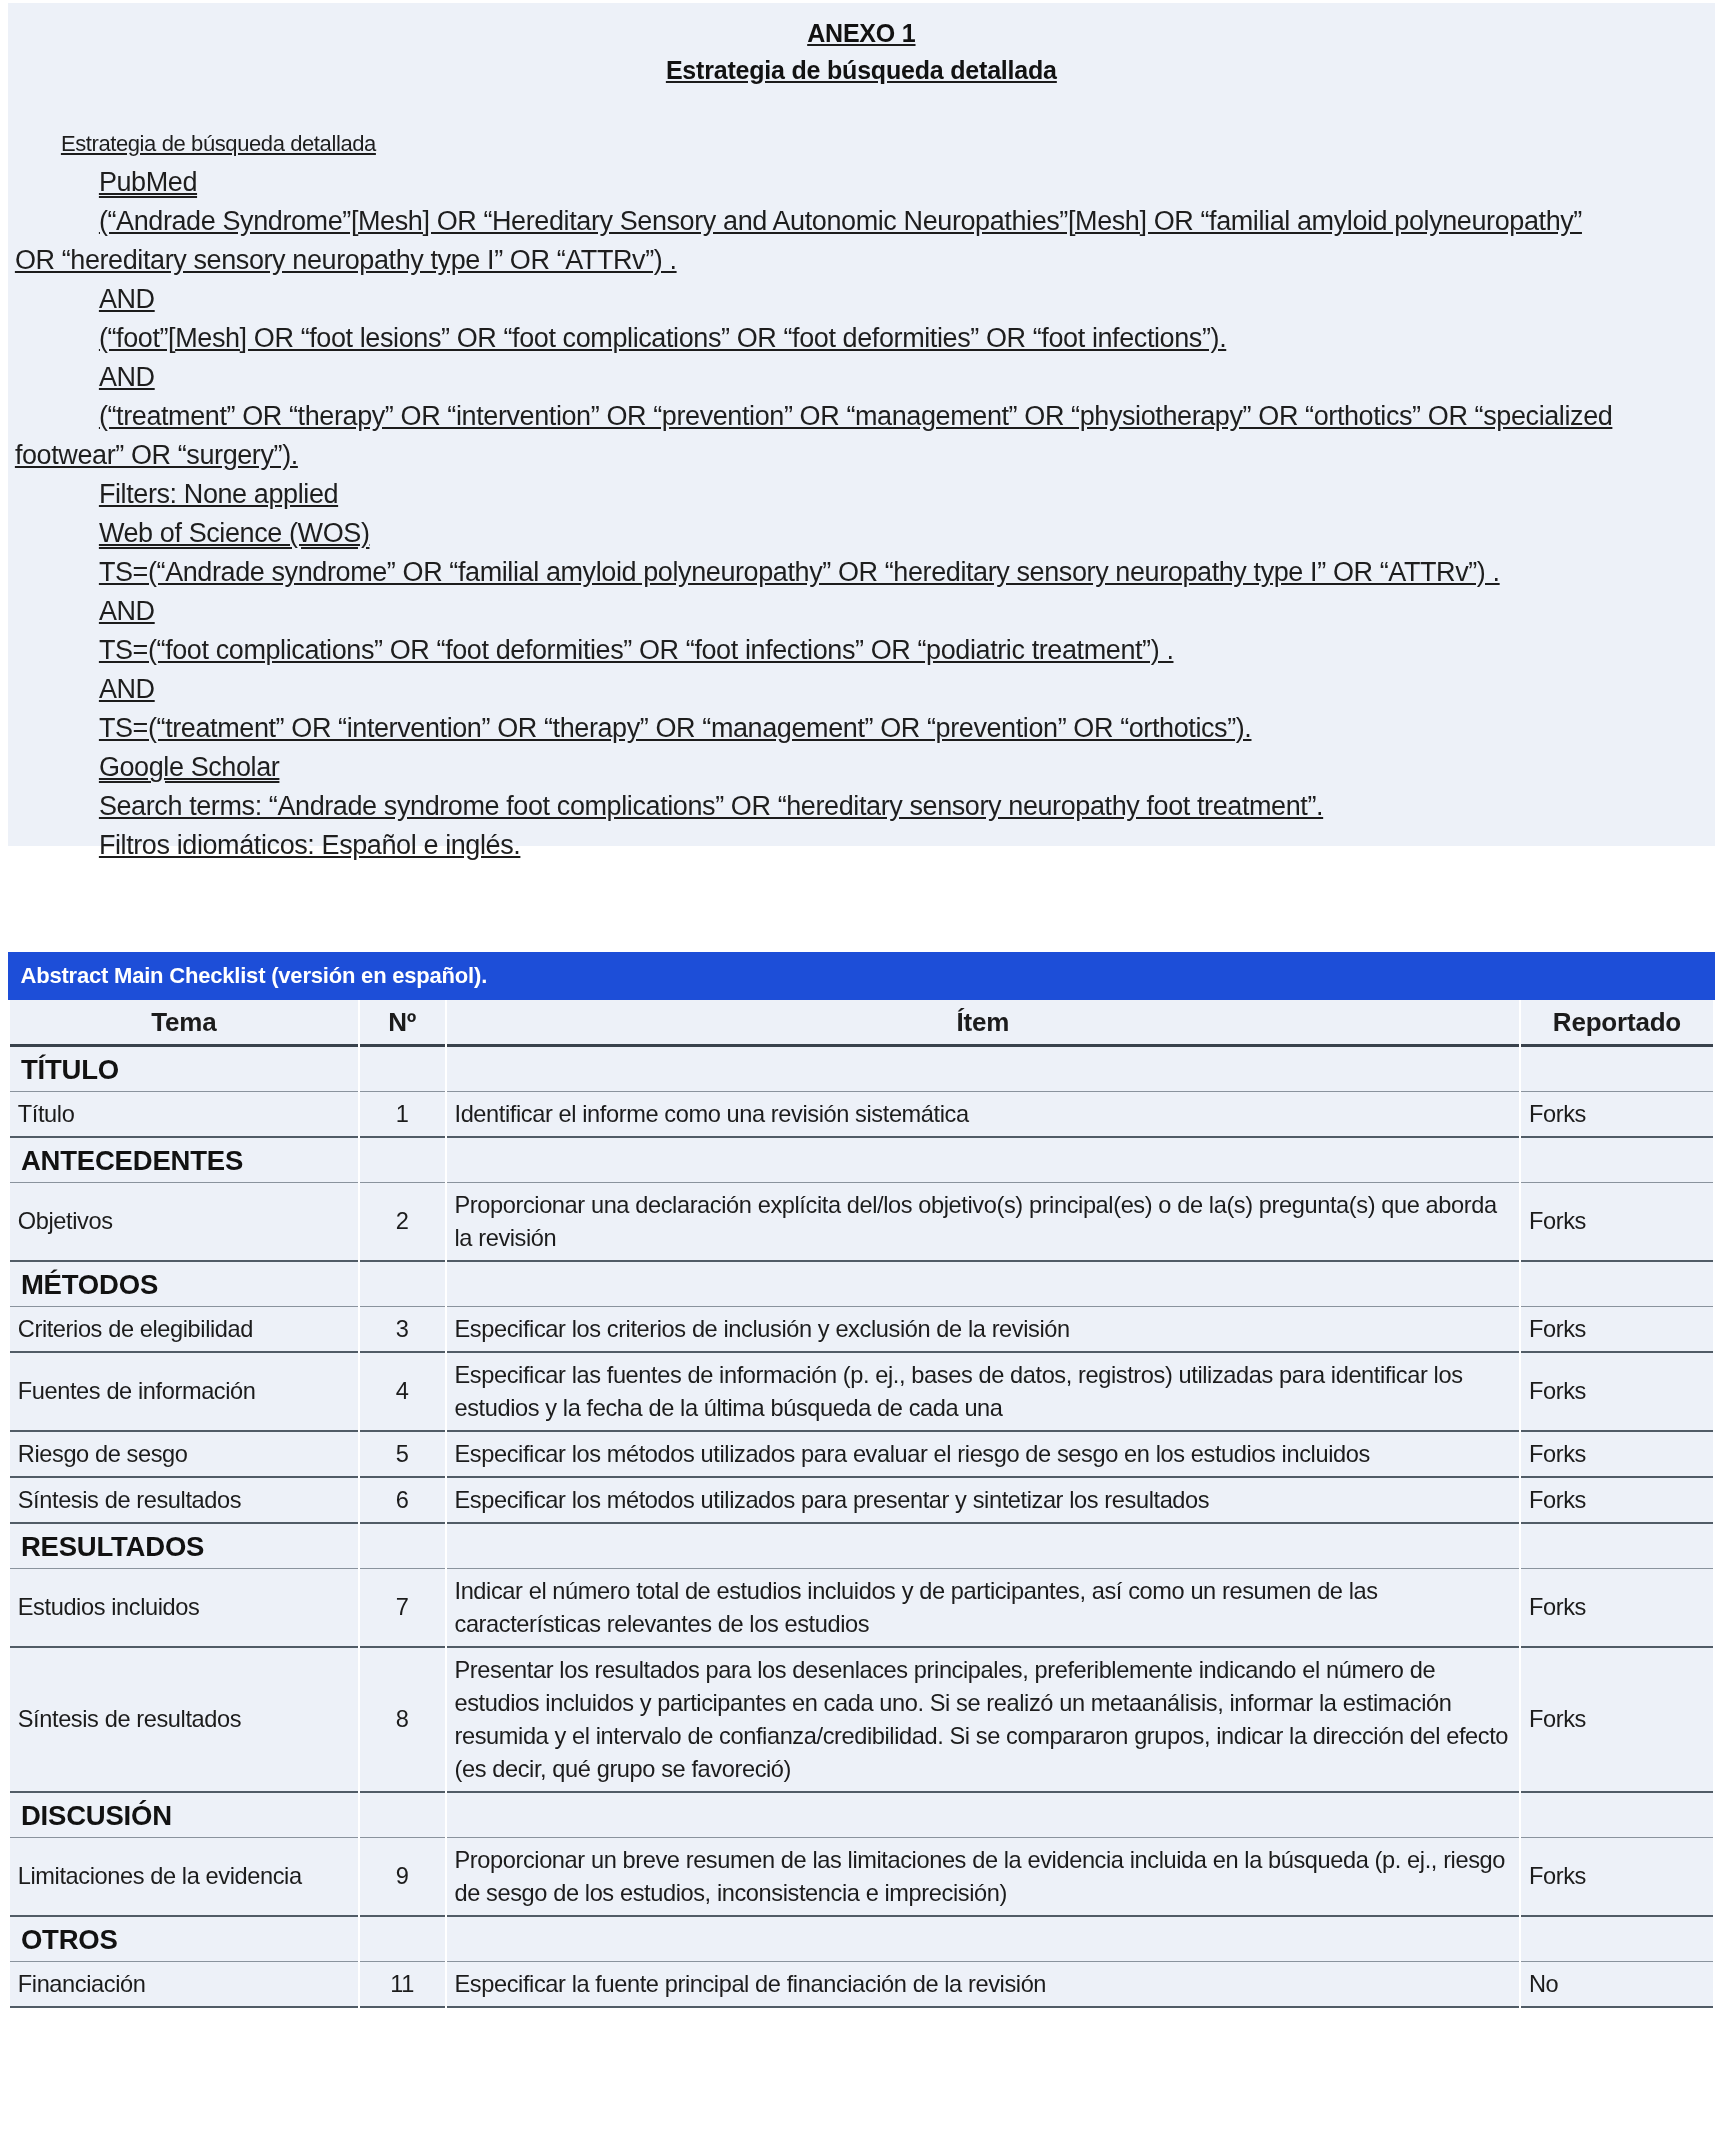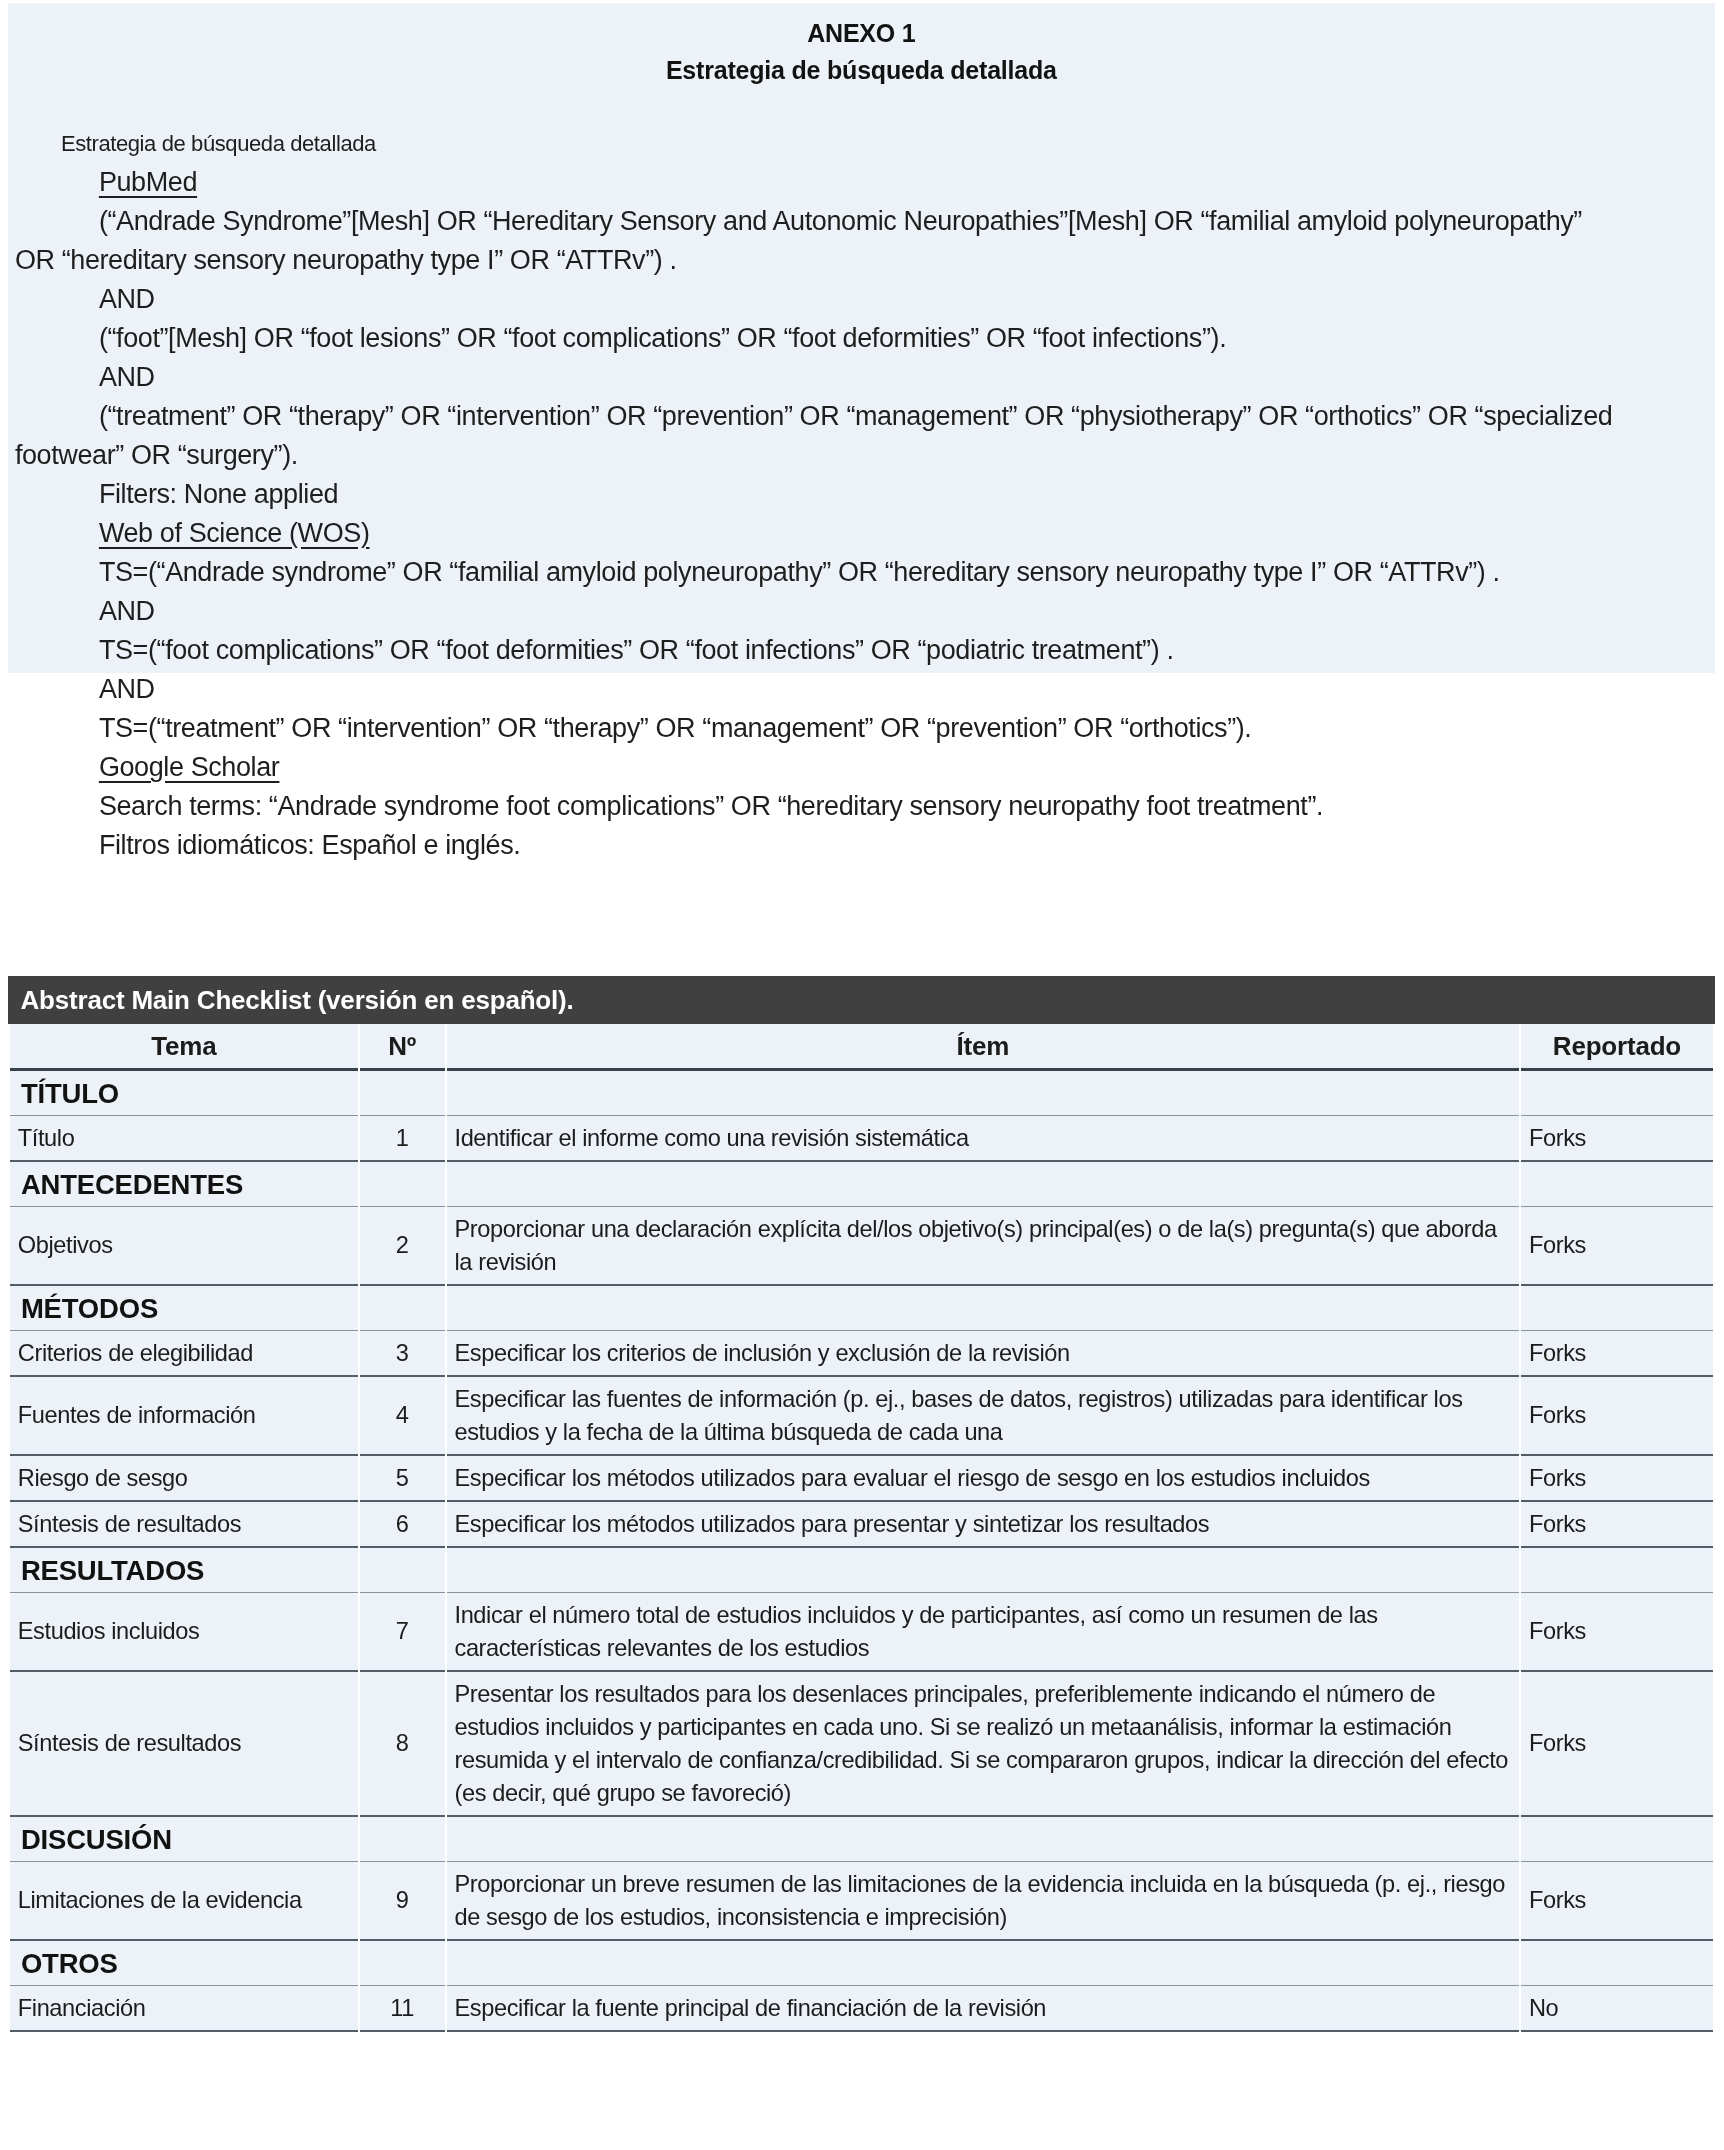--- a/index.html
+++ b/index.html
@@ -7,39 +7,40 @@
     position:relative;
     width:1725px;height:2151px;
     background:#ffffff;
     overflow:hidden;
     font-family:"Liberation Sans", sans-serif;
     color:#1c1c1c;
     -webkit-font-smoothing:antialiased;
   }
   
   .annex-panel{
-    position:absolute;left:7.9px;top:3.1px;right:10.2px;height:670px;
+    position:absolute;left:7.9px;top:3.1px;right:10.2px;height:843px;
     background:#edf1f8;
+    text-decoration:underline;
   }
   .annex-titles{padding-top:12.6px;text-align:center;}
   .annex-title{font-size:25px;font-weight:bold;line-height:35px;letter-spacing:-0.2px;color:#121212;}
   .annex-subtitle{font-size:25px;font-weight:bold;line-height:38px;letter-spacing:-0.2px;color:#121212;}
   .search-lines{margin-top:35px;padding-right:17.3px;}
   .ln{
     font-size:27px;line-height:39px;letter-spacing:-0.4px;
     padding-left:91px;white-space:nowrap;color:#1e1e1e;
   }
   .ln.cont{padding-left:7px;}
   .ln.small{padding-left:53px;font-size:22px;}
   .ln.heading{text-decoration:underline;text-underline-offset:4.7px;}
   
   .checklist{position:absolute;left:7.9px;top:952px;right:10.2px;}
   .bar{
-    background:#404040;color:#ffffff;font-weight:bold;
-    font-size:26px;line-height:26px;padding:11px 12.6px;letter-spacing:-0.2px;margin-top:24px;
+    background:#1d4ed8;color:#ffffff;font-weight:bold;
+    font-size:22px;line-height:26px;padding:11px 12.6px;letter-spacing:-0.2px;
   }
   table.grid{
     width:100%;
     border-collapse:separate;border-spacing:2.4px 0;
     table-layout:fixed;
   }
   table.grid col.c-tema{width:20.5%;}
   table.grid col.c-num{width:5.0%;}
   table.grid col.c-item{width:63.2%;}
   table.grid col.c-rep{width:11.3%;}

